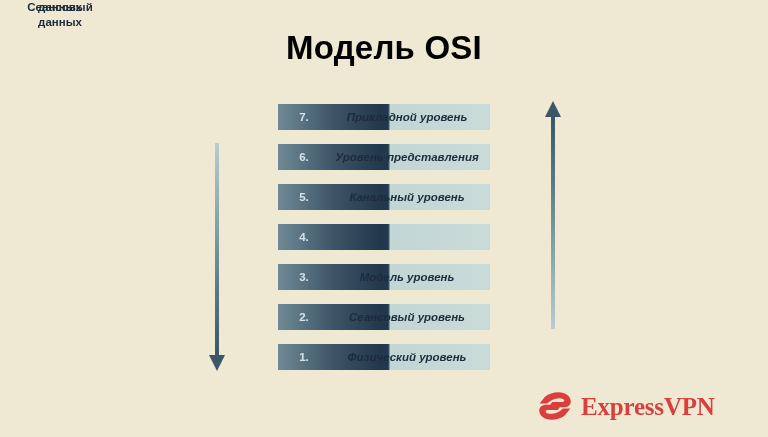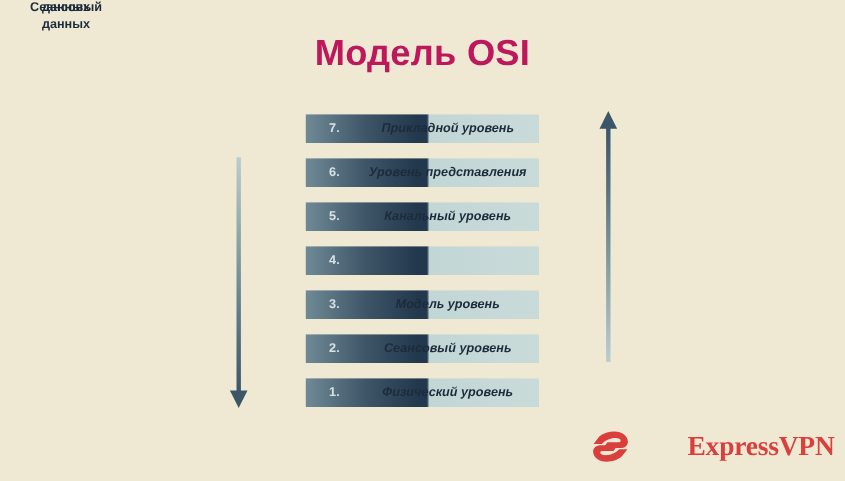--- a/index.html
+++ b/index.html
@@ -22,21 +22,21 @@
 
   
   .page-title {
     position: absolute;
     left: 0;
     top: 28px;
     width: 768px;
     text-align: center;
     font-size: 33px;
     font-weight: bold;
-    color: #be185d;
+    color: #000000;
     letter-spacing: 0.2px;
     line-height: 40px;
   }
 
   
   .layer-stack {
     position: absolute;
     left: 278px;
     top: 104px;
     width: 212px;
@@ -156,21 +156,20 @@
     height: 32px;
     display: block;
   }
   .logo-text {
     font-family: "Liberation Serif", serif;
     font-size: 25px;
     font-weight: bold;
     color: #d93f3c;
     letter-spacing: -0.2px;
     line-height: 1;
-    margin-left: 44px;
   }
 </style>
 </head>
 <body>
 
 <div id="page-root">
 
   <div class="page-title">Модель OSI</div>
 
   <div class="side-caption">

